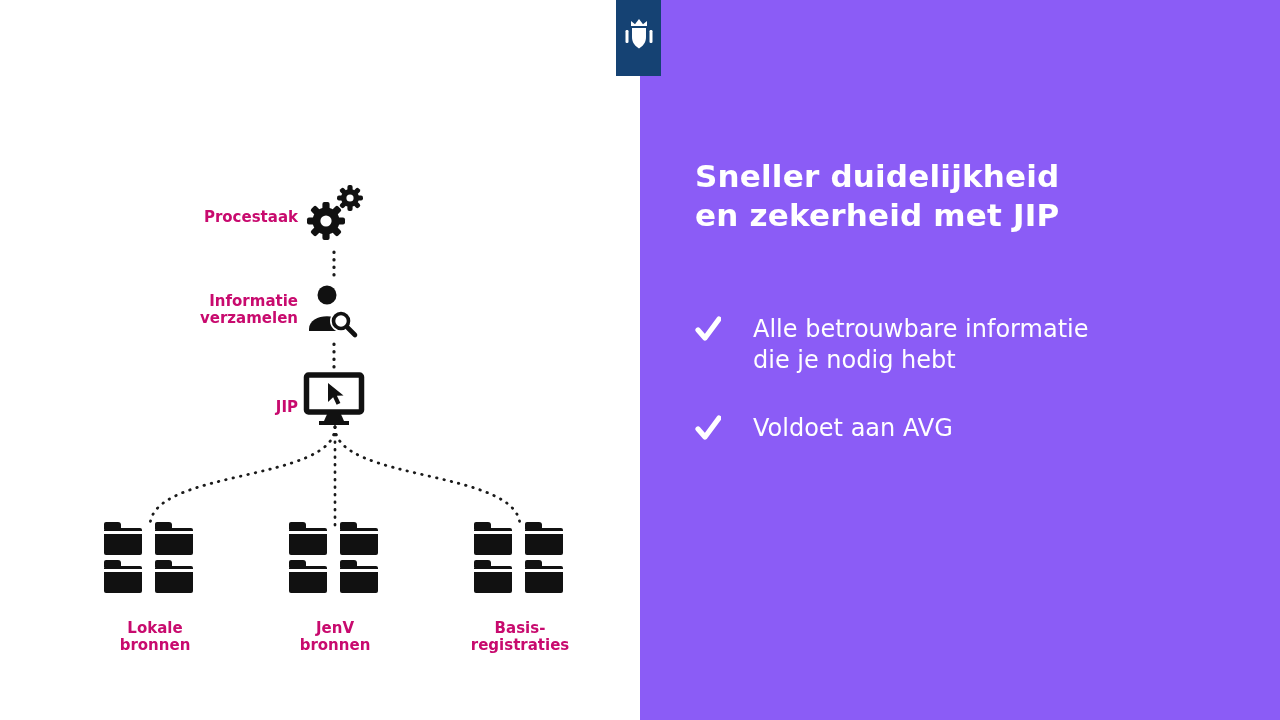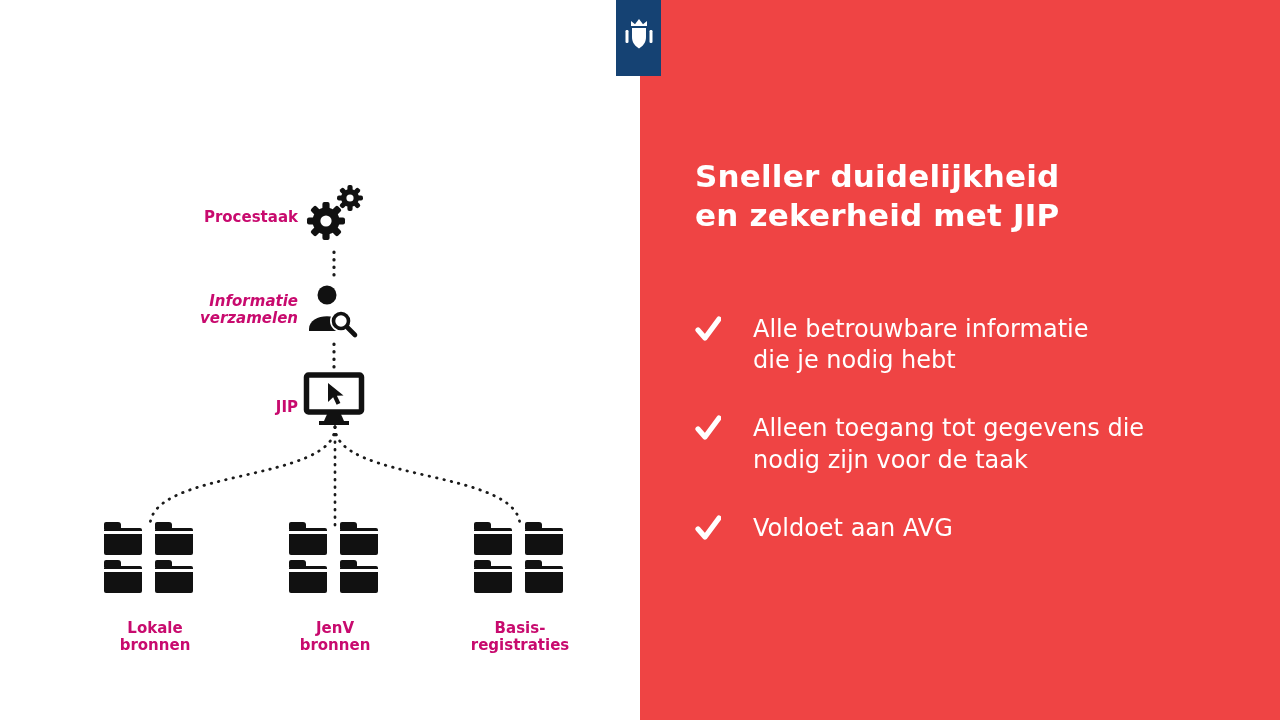--- a/index.html
+++ b/index.html
@@ -6,21 +6,21 @@
   body {
     width: 1280px; height: 720px;
     position: relative; overflow: hidden;
     background: #ffffff;
     font-family: "DejaVu Sans", "Liberation Sans", sans-serif;
   }
   .slide { position: absolute; inset: 0; }
 
   
   .left-panel  { position: absolute; left: 0;   top: 0; width: 640px; height: 720px; background: #ffffff; }
-  .right-panel { position: absolute; left: 640px; top: 0; width: 640px; height: 720px; background: #ef4444; }
+  .right-panel { position: absolute; left: 640px; top: 0; width: 640px; height: 720px; background: #8b5cf6; }
 
   
   .logo {
     position: absolute; left: 616px; top: 0; width: 45px; height: 76px;
     background: #154273; z-index: 6;
     display: flex; align-items: center; justify-content: center;
   }
 
   
   .dlabel {
@@ -95,21 +95,21 @@
         </g>
         <circle cx="50" cy="15" r="3.6" fill="#fff"></circle>
         <circle cx="26" cy="38" r="5.6" fill="#fff"></circle>
       </svg>
     </div>
 
     <svg class="vconn" style="top:249px;" width="8" height="34">
       <line x1="4" y1="3" x2="4" y2="31" stroke="#1a1a1a" stroke-width="3.2" stroke-dasharray="0.5 7" stroke-linecap="round"></line>
     </svg>
 
-    <div class="dlabel right" style="top:293px;font-style:italic;">Informatie
+    <div class="dlabel right" style="top:293px;">Informatie
 verzamelen</div>
     <div class="dicon" style="left:303px; top:283px;">
       <svg width="58" height="56" viewBox="0 0 58 56">
         <g fill="#111">
           <circle cx="24" cy="12" r="9.5"></circle>
           <path d="M6 46 C6 29 42 29 42 46 L42 48 L6 48 Z"></path>
         </g>
         <circle cx="38" cy="38" r="11" fill="#fff"></circle>
         <circle cx="38" cy="38" r="7.5" fill="#fff" stroke="#111" stroke-width="3.6"></circle>
         <line x1="44.5" y1="44.5" x2="52" y2="52" stroke="#111" stroke-width="4.6" stroke-linecap="round"></line>
@@ -180,29 +180,20 @@
         </span>
         <span class="bullet-text">Alle betrouwbare informatie
 die je nodig hebt</span>
       </div>
       <div class="bullet">
         <span class="check-wrap">
           <svg width="26" height="26" viewBox="0 0 26 26">
               <path d="M3 14 L10 22 L24 3" fill="none" stroke="#fff" stroke-width="5.2" stroke-linecap="round" stroke-linejoin="round"></path>
             </svg>
         </span>
-        <span class="bullet-text">Alleen toegang tot gegevens die
-nodig zijn voor de taak</span>
-      </div>
-      <div class="bullet">
-        <span class="check-wrap">
-          <svg width="26" height="26" viewBox="0 0 26 26">
-              <path d="M3 14 L10 22 L24 3" fill="none" stroke="#fff" stroke-width="5.2" stroke-linecap="round" stroke-linejoin="round"></path>
-            </svg>
-        </span>
         <span class="bullet-text">Voldoet aan AVG</span>
       </div>
     </div>
   </div>
 
   <div class="logo">
     <svg width="30" height="50" viewBox="0 0 30 50">
       <g fill="#ffffff">
         <path d="M7 8 l4 3.2 L15 6 l4 5.2 L23 8 v5 H7 Z"></path>
         <path d="M8 15 h14 v9 c0 6 -3.4 9.2 -7 11.4 C11.4 33.2 8 30 8 24 Z"></path>

